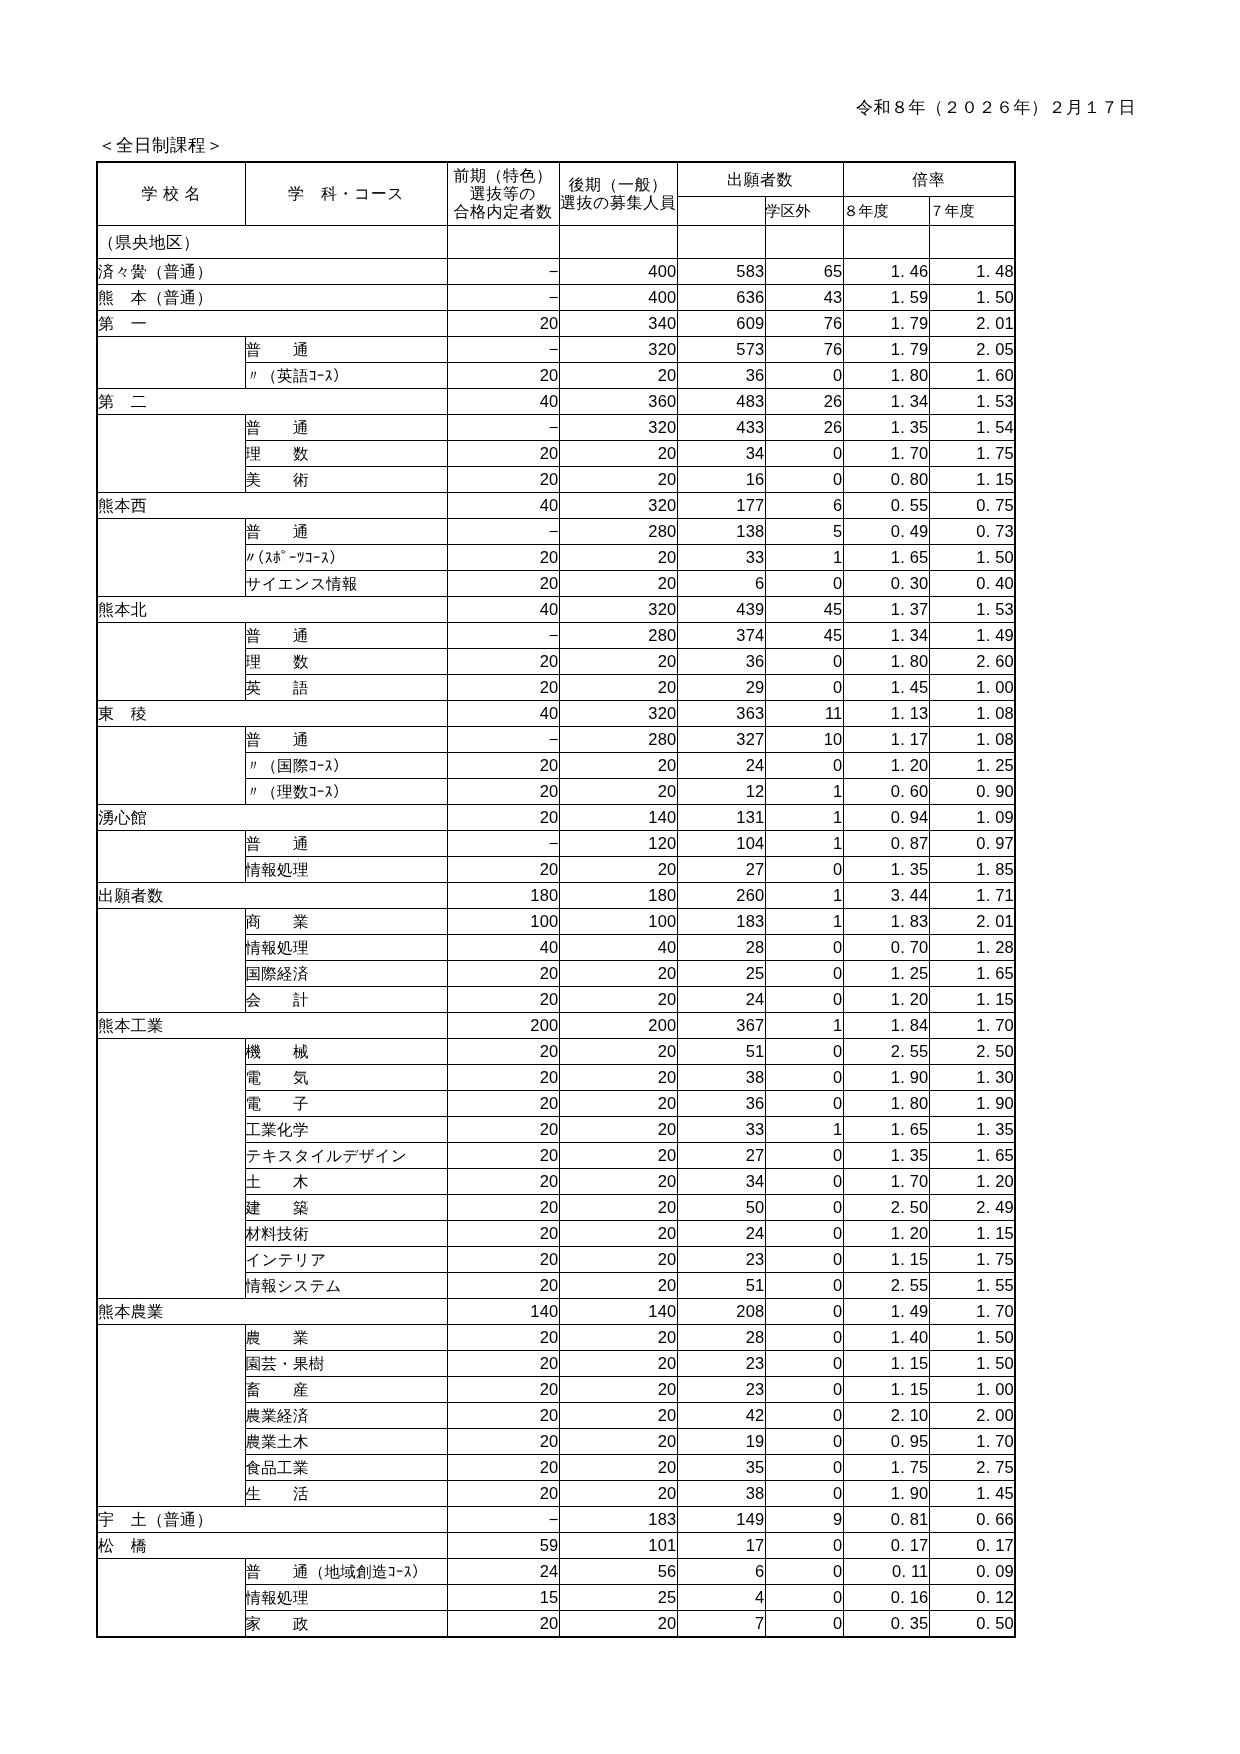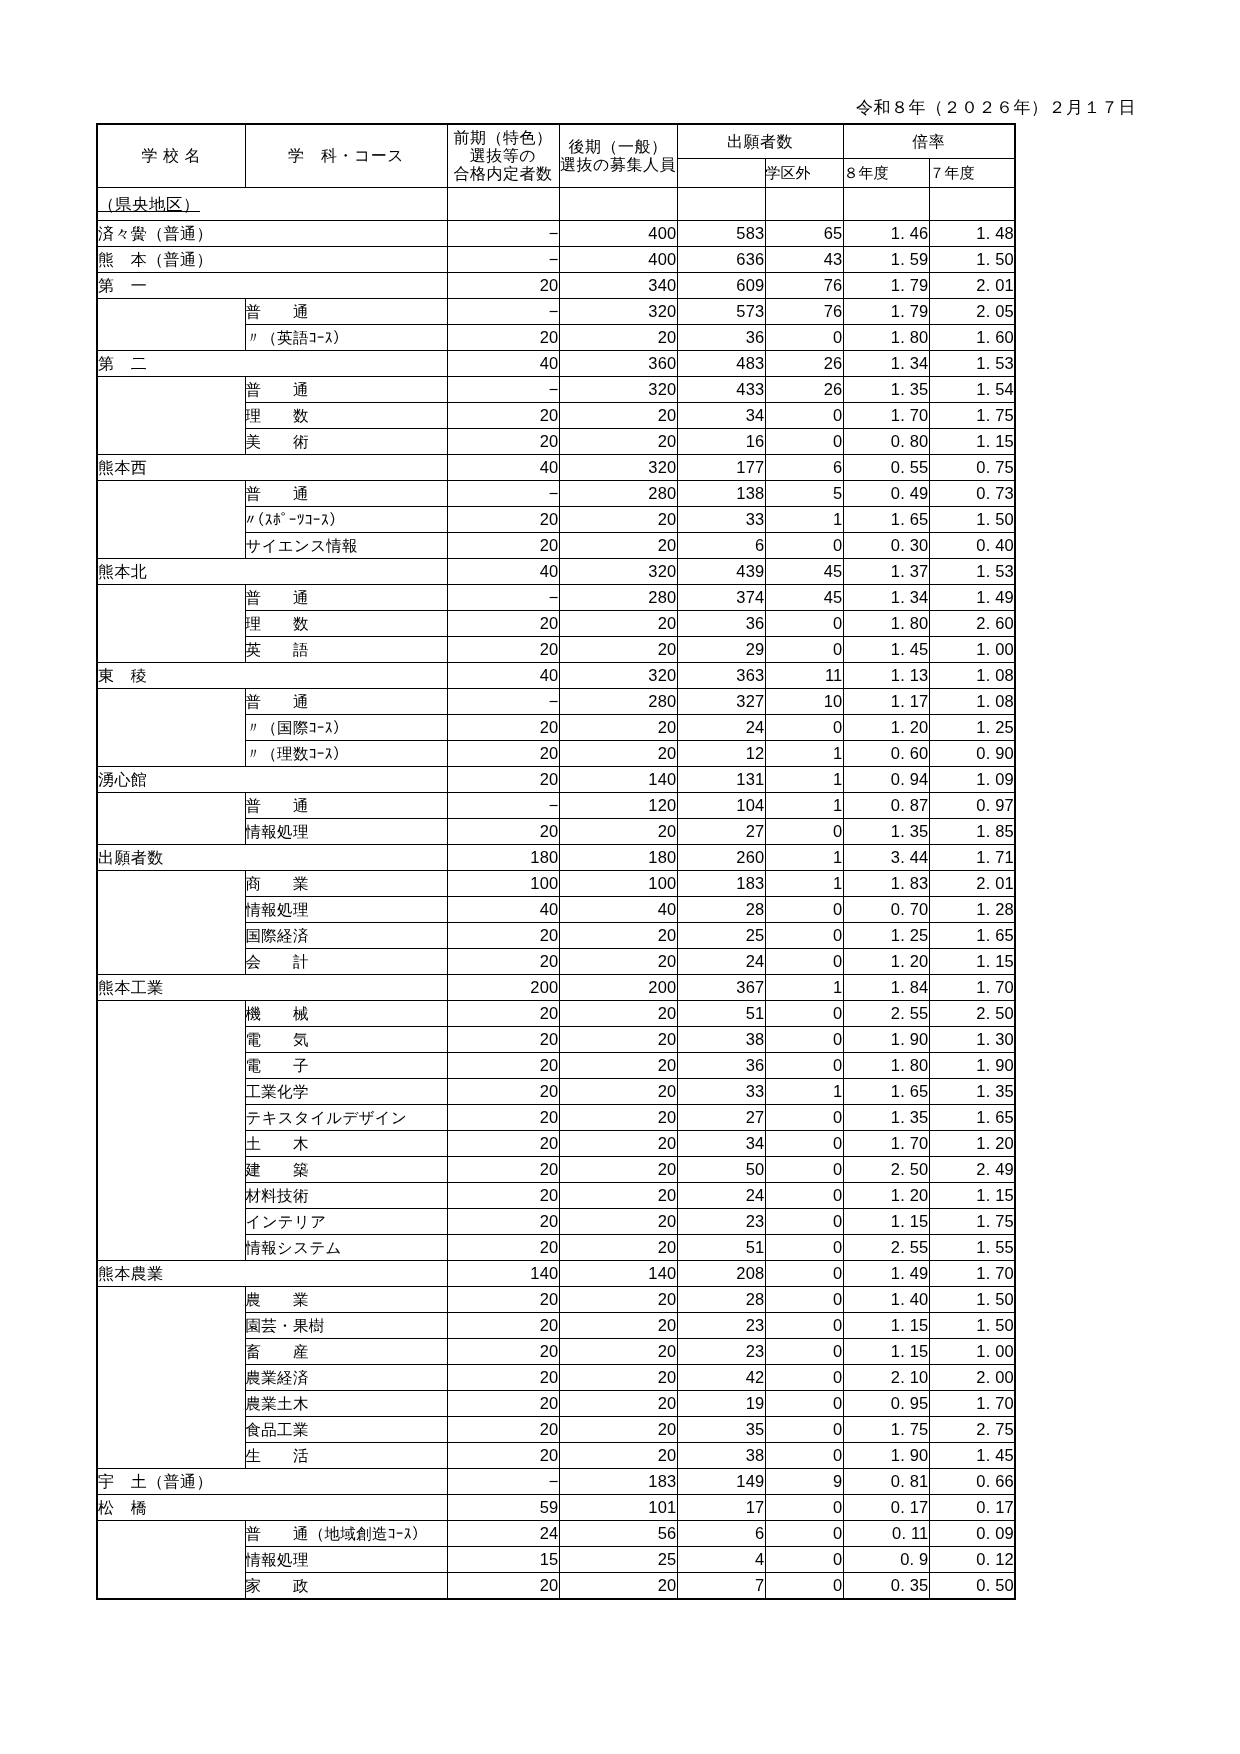--- a/index.html
+++ b/index.html
@@ -117,36 +117,36 @@
     padding-right: 13px;
     font-size: 16.5px;
     letter-spacing: 0.2px;
   }
   td.region {
     padding-left: 14px;
     font-size: 16.5px;
     height: 32px;
     letter-spacing: 0.5px;
     border-right: none !important;
-    text-decoration: underline;
   }
   td.region-blank { border-left: none !important; }
   tr.region-row td { border-bottom: 1px solid #000; }
   
   tr.group-start > td { border-top: 1.9px solid #000; }
 </style>
 </head>
 <body>
 
 <div class="page">
 
   <div class="title-block">
     <div class="doc-date">令和８年（２０２６年）２月１７日</div>
   </div>
 
+  <div class="course-label">＜全日制課程＞</div>
 
   <table class="grid">
     <colgroup>
       <col class="c-school">
         <col class="c-course">
         <col class="c-zenki">
         <col class="c-kouki">
       <col class="c-app">
         <col class="c-out">
         <col class="c-r8">
@@ -693,21 +693,21 @@
           <td class="ratio">0. 11</td>
           <td class="ratio">0. 09</td>
         </tr>
         <tr class="datarow">
           <td class="school" style="border-top: none; border-bottom: none;"></td>
           <td class="course">情報処理</td>
           <td class="num">15</td>
           <td class="num">25</td>
           <td class="num">4</td>
           <td class="num">0</td>
-          <td class="ratio">0. 9</td>
+          <td class="ratio">0. 16</td>
           <td class="ratio">0. 12</td>
         </tr>
         <tr class="datarow">
           <td class="school" style="border-top: none; border-bottom: none;"></td>
           <td class="course">家　　政</td>
           <td class="num">20</td>
           <td class="num">20</td>
           <td class="num">7</td>
           <td class="num">0</td>
           <td class="ratio">0. 35</td>

